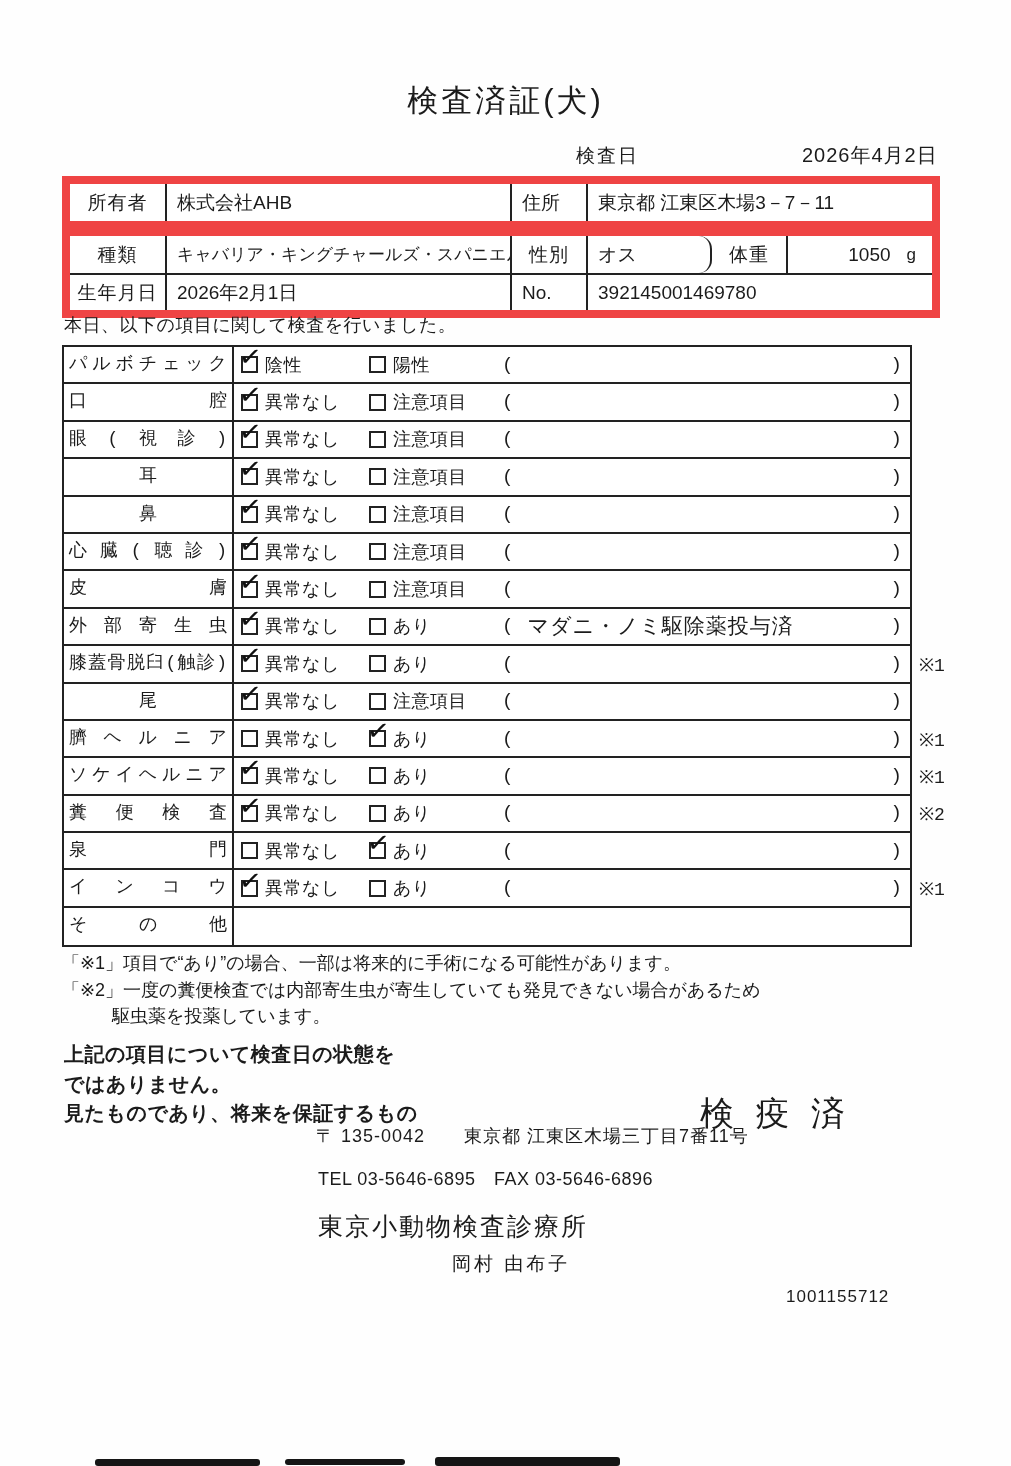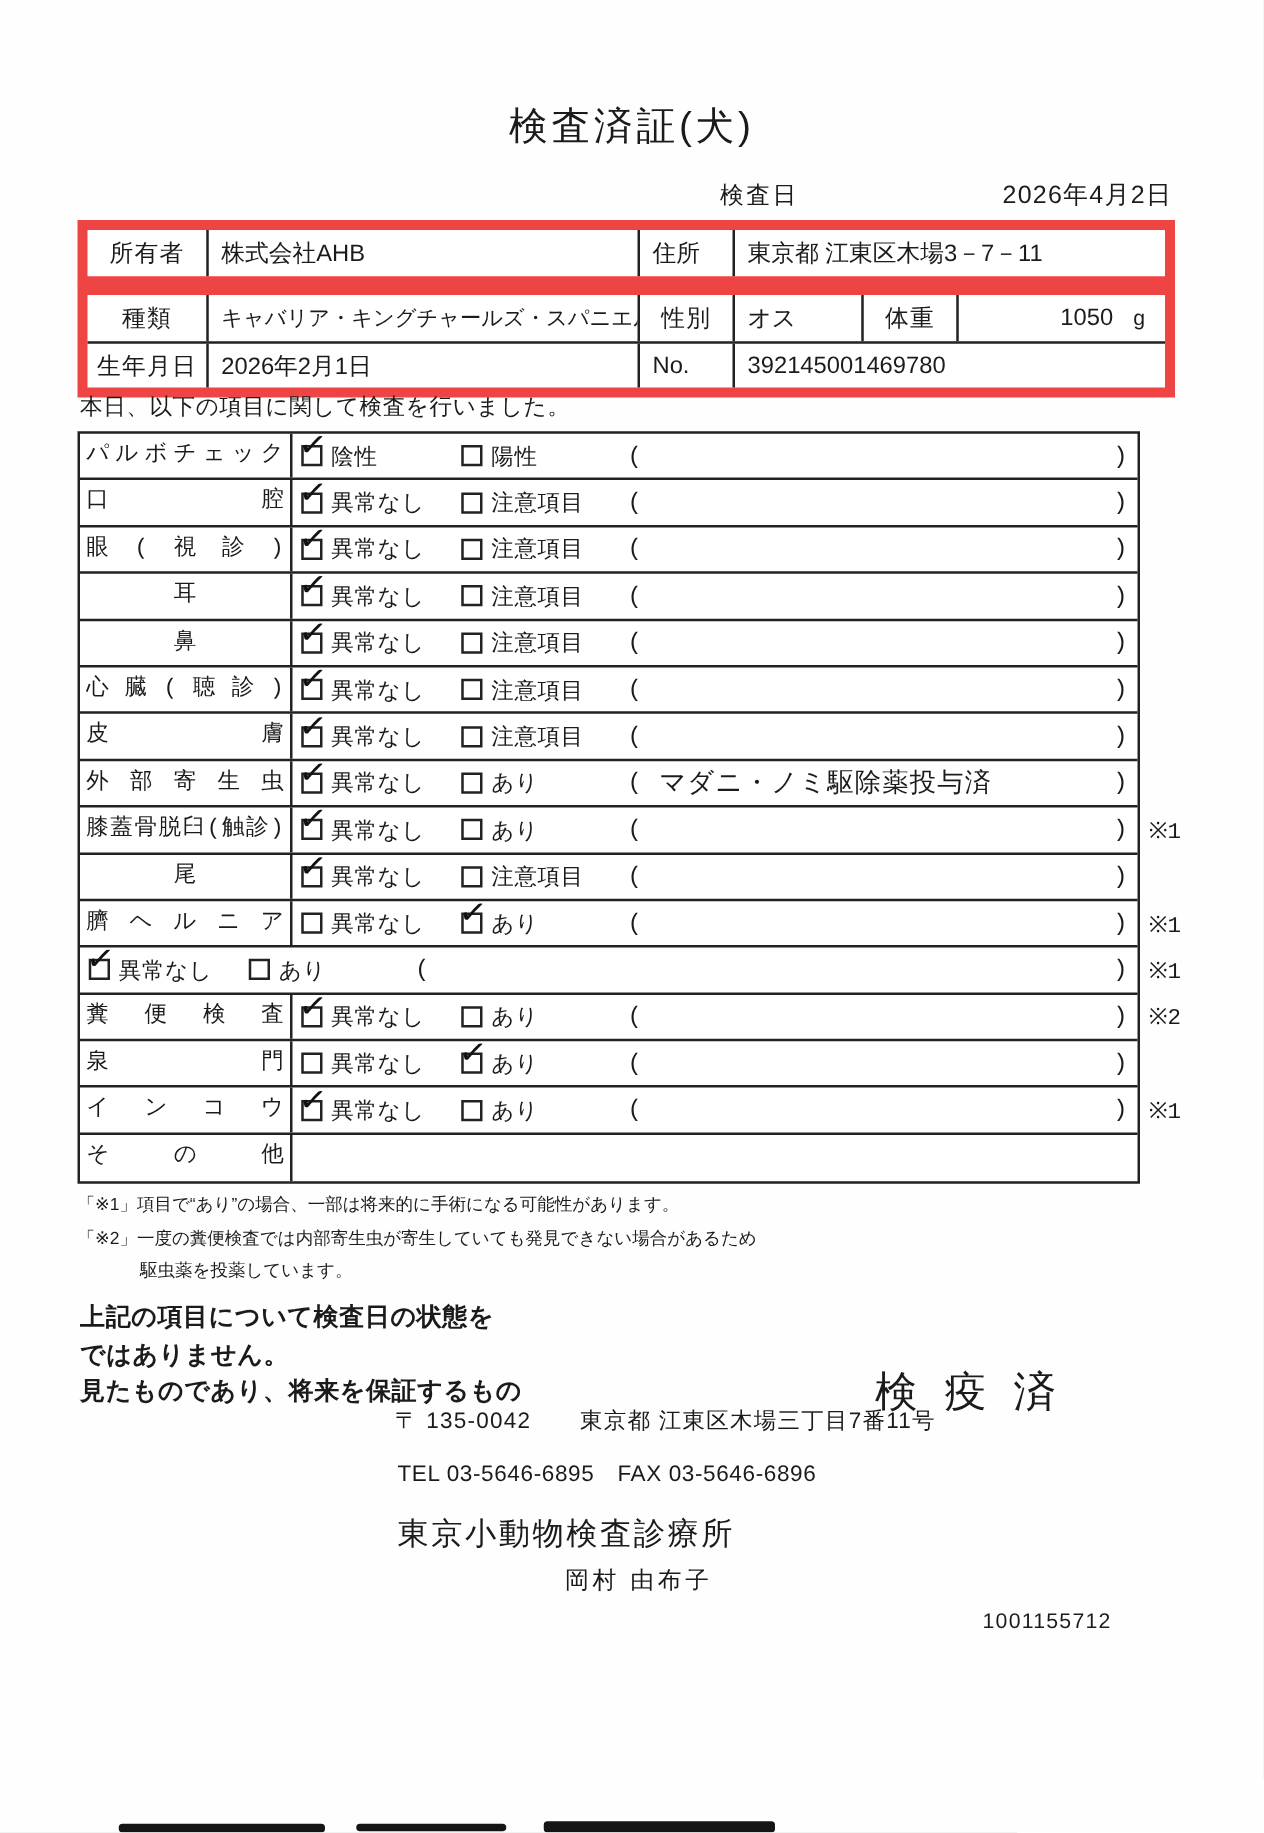--- a/index.html
+++ b/index.html
@@ -24,21 +24,21 @@
   .tbl{border:8px solid #ef4444;box-sizing:border-box;background:#fff;}
   .trow{display:flex;height:37px;box-sizing:border-box;}
   .trow + .trow{border-top:2px solid #222;}
   .tcell{display:flex;align-items:center;box-sizing:border-box;font-size:19px;overflow:hidden;white-space:nowrap;}
   .tcell.bR{border-right:2px solid #222;}
   .tcell.ctr{justify-content:center;letter-spacing:1px;}
   .tcell.padL{padding-left:10px;}
 
   .owner-table{top:176px;left:62px;width:878px;}
   .dog-table{top:228px;left:62px;width:878px;}
-  .w97{width:97px;} .w345{width:345px;} .w76{width:76px;} .w103{width:103px;}
+  .w97{width:97px;} .w345{width:345px;} .w76{width:76px;} .w103{width:124px;border-radius:13px;}
   .grow{flex:1;}
   .breed{font-size:17px;}
   .weight-cell{flex:1;display:flex;justify-content:flex-end;align-items:center;gap:16px;padding-right:16px;}
 
   .intro{top:313px;left:64px;font-size:18px;letter-spacing:0.5px;}
 
   
   .exam-table{top:345px;left:62px;width:850px;border:2px solid #222;box-sizing:border-box;background:#fff;font-family:Liberation Mono, monospace;}
   .exam-row{position:relative;display:flex;height:37.4px;box-sizing:border-box;border-bottom:2px solid #222;}
   .exam-row:last-child{border-bottom:none;}
@@ -59,21 +59,21 @@
     content:"✓";position:absolute;left:-4px;top:-17px;
     font-size:27px;color:#111;transform:rotate(7deg);
     font-family:"DejaVu Sans",sans-serif;
   }
   .cb-label{font-size:18px;letter-spacing:0.5px;}
   .paren{flex:1;display:flex;justify-content:space-between;align-items:center;padding-right:8px;font-size:19px;}
   .note{flex:1;padding-left:14px;font-size:21px;letter-spacing:1px;white-space:nowrap;}
   .mark{position:absolute;left:855px;top:50%;transform:translateY(-50%);font-size:18px;white-space:nowrap;}
 
   
-  .footnotes{top:950px;left:62px;font-size:14px;line-height:26.5px;}
+  .footnotes{top:950px;left:62px;font-size:18px;line-height:26.5px;}
   .fn-indent{padding-left:50px;}
 
   .disclaimer{top:1040px;left:64px;font-size:20px;font-weight:bold;line-height:29.5px;letter-spacing:0.5px;}
   .stamp{top:1091px;left:700px;font-size:34px;font-weight:400;letter-spacing:6px;}
 
   .postal{top:1124px;left:316px;font-size:18px;letter-spacing:1px;}
   .addr2{top:1124px;left:464px;font-size:18px;letter-spacing:1px;}
   .tel{top:1167px;left:318px;font-size:18px;letter-spacing:0.5px;}
   .clinic{top:1210px;left:318px;font-size:25px;letter-spacing:2px;}
   .vet{top:1251px;left:452px;font-size:19px;letter-spacing:3px;text-align:center;}
@@ -340,20 +340,21 @@
         <span class="paren">
           <span>(</span>
           <span class="note"></span>
           <span>)</span>
         </span>
       </div>
       <span class="mark">※1</span>
     </div>
 
     <div class="exam-row">
+      <div class="exam-label">ソケイヘルニア</div>
       <div class="exam-content">
         <span class="cb cb1 checked">
           <span class="box"></span>
           <span class="cb-label">異常なし</span>
         </span>
         <span class="cb cb2">
           <span class="box"></span>
           <span class="cb-label">あり</span>
         </span>
         <span class="paren">

